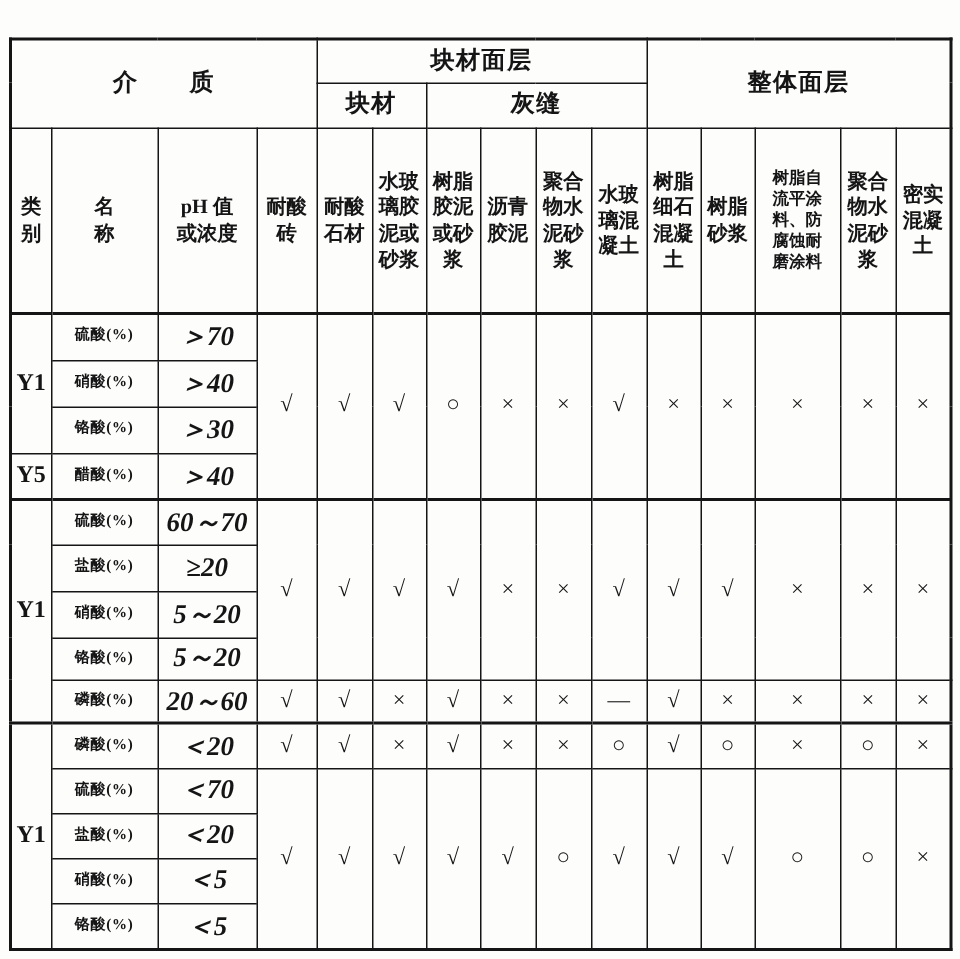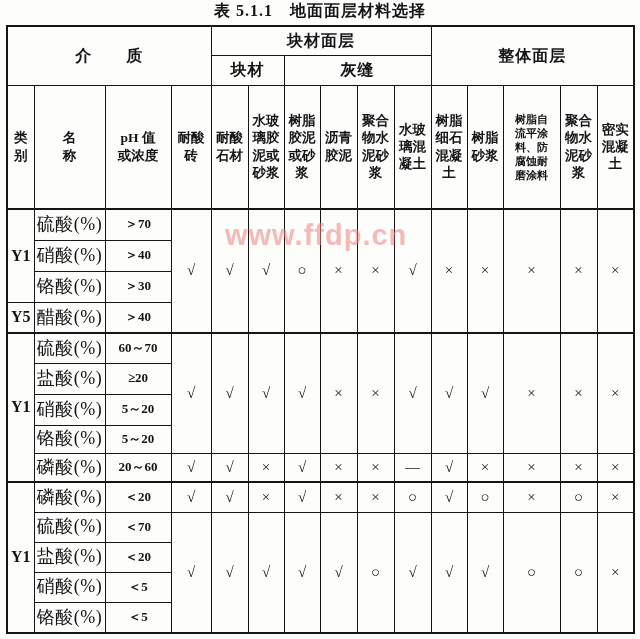--- a/index.html
+++ b/index.html
@@ -28,32 +28,30 @@
     border:1px solid #151515;padding:0;margin:0;
     text-align:center;vertical-align:middle;
     white-space:pre-line;line-height:1.28;overflow:hidden;
   }
   .grp{font-size:16px;font-weight:600;letter-spacing:1px;}
   .hd{font-size:13.5px;font-weight:600;line-height:1.3;}
   .hd3{font-size:11px;font-weight:600;line-height:1.35;}
   .hb{border-bottom-width:2px !important;}
   .gt td{border-top-width:2px;}
   .cat{font-size:16px;font-weight:600;}
-  .nm{font-size:18px;font-weight:400;letter-spacing:0.5px;}
-  .ph{font-size:13px;font-weight:600;}
+  .nm{font-size:10px;font-weight:700;letter-spacing:0.5px;}
+  .ph{font-size:18px;font-weight:600;font-style:italic;}
   .sym{font-size:15px;font-weight:400;}
 </style>
 </head>
 <body>
 
 <div class="page">
 
-  <div class="title">表 5.1.1　地面面层材料选择</div>
-
-  <div class="watermark">www.ffdp.cn</div>
+
 
   <table class="grid">
     <colgroup>
       <col style="width:27px">
         <col style="width:71px">
         <col style="width:66px">
       <col style="width:40px">
         <col style="width:37px">
         <col style="width:36px">
       <col style="width:36px">

